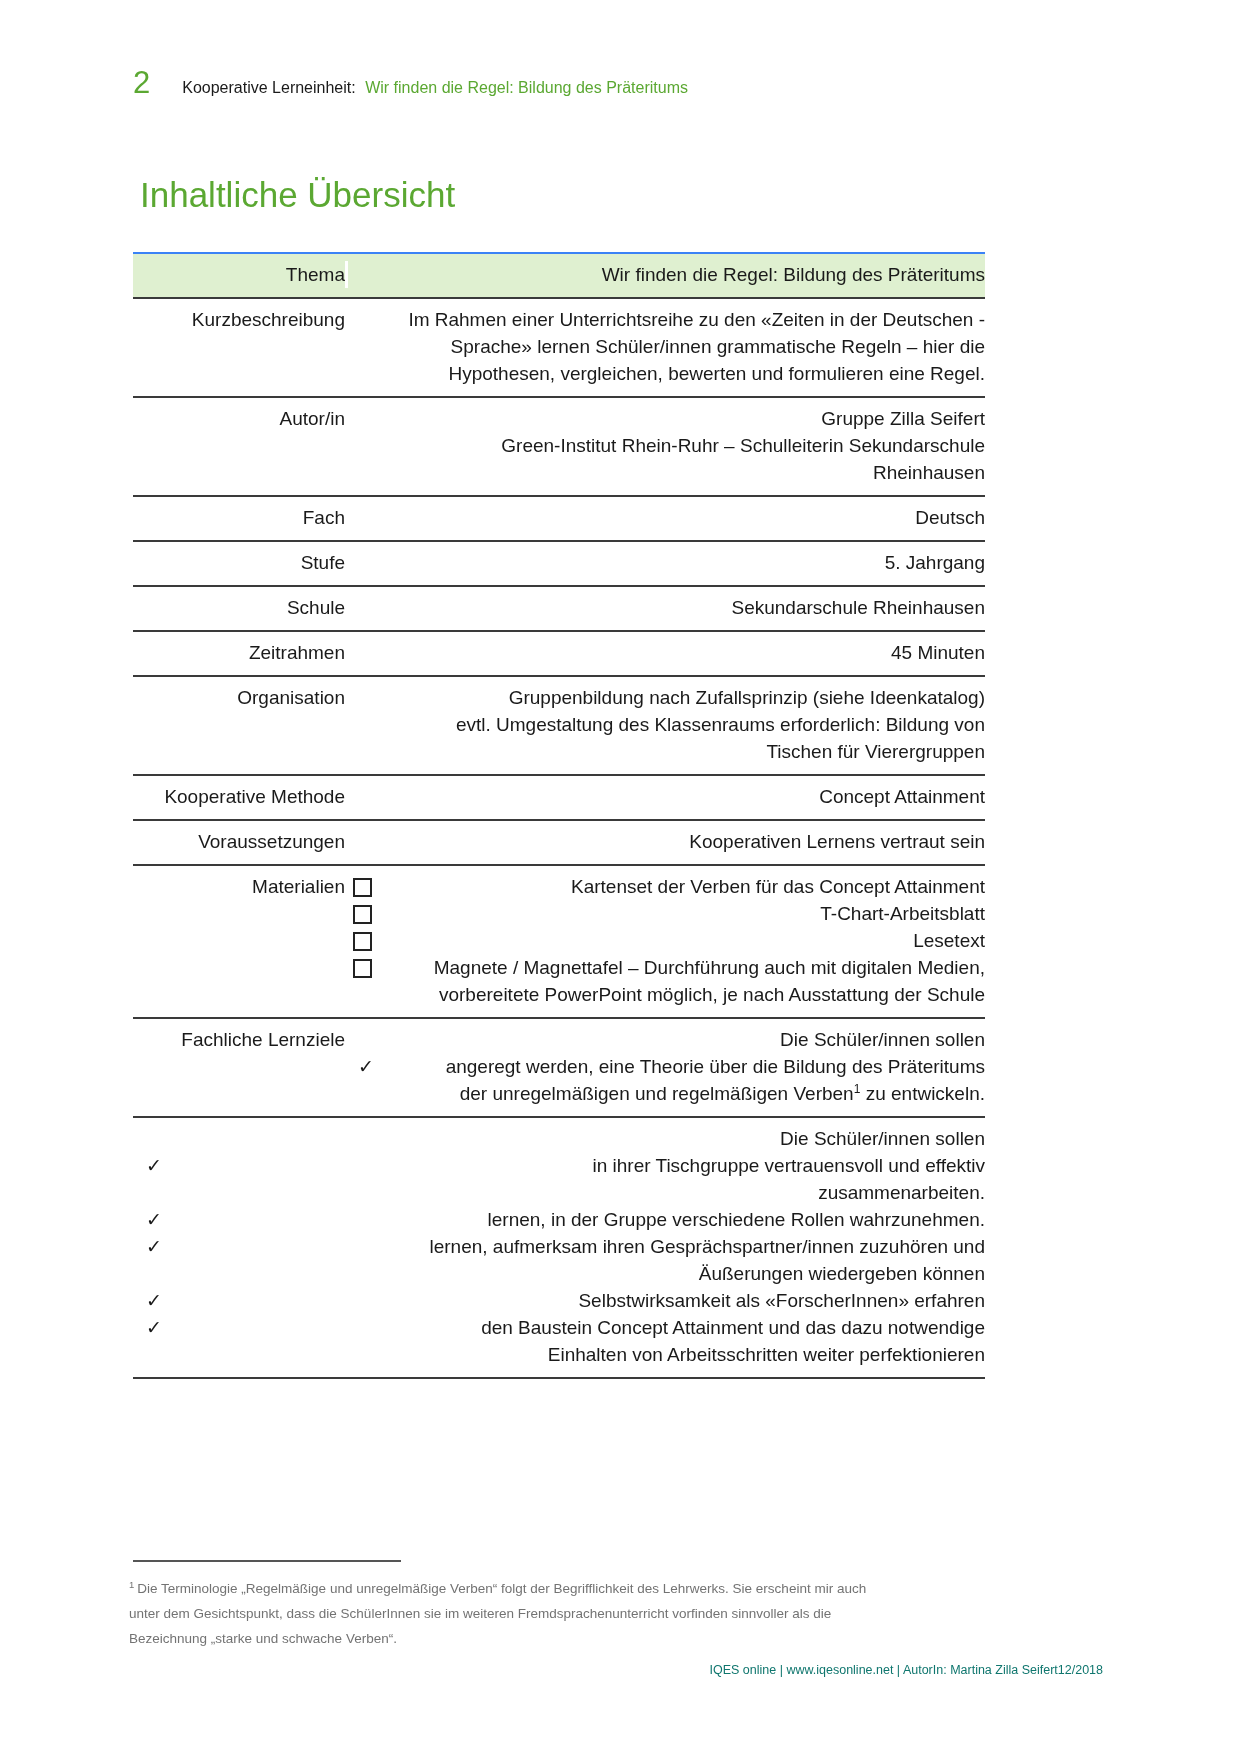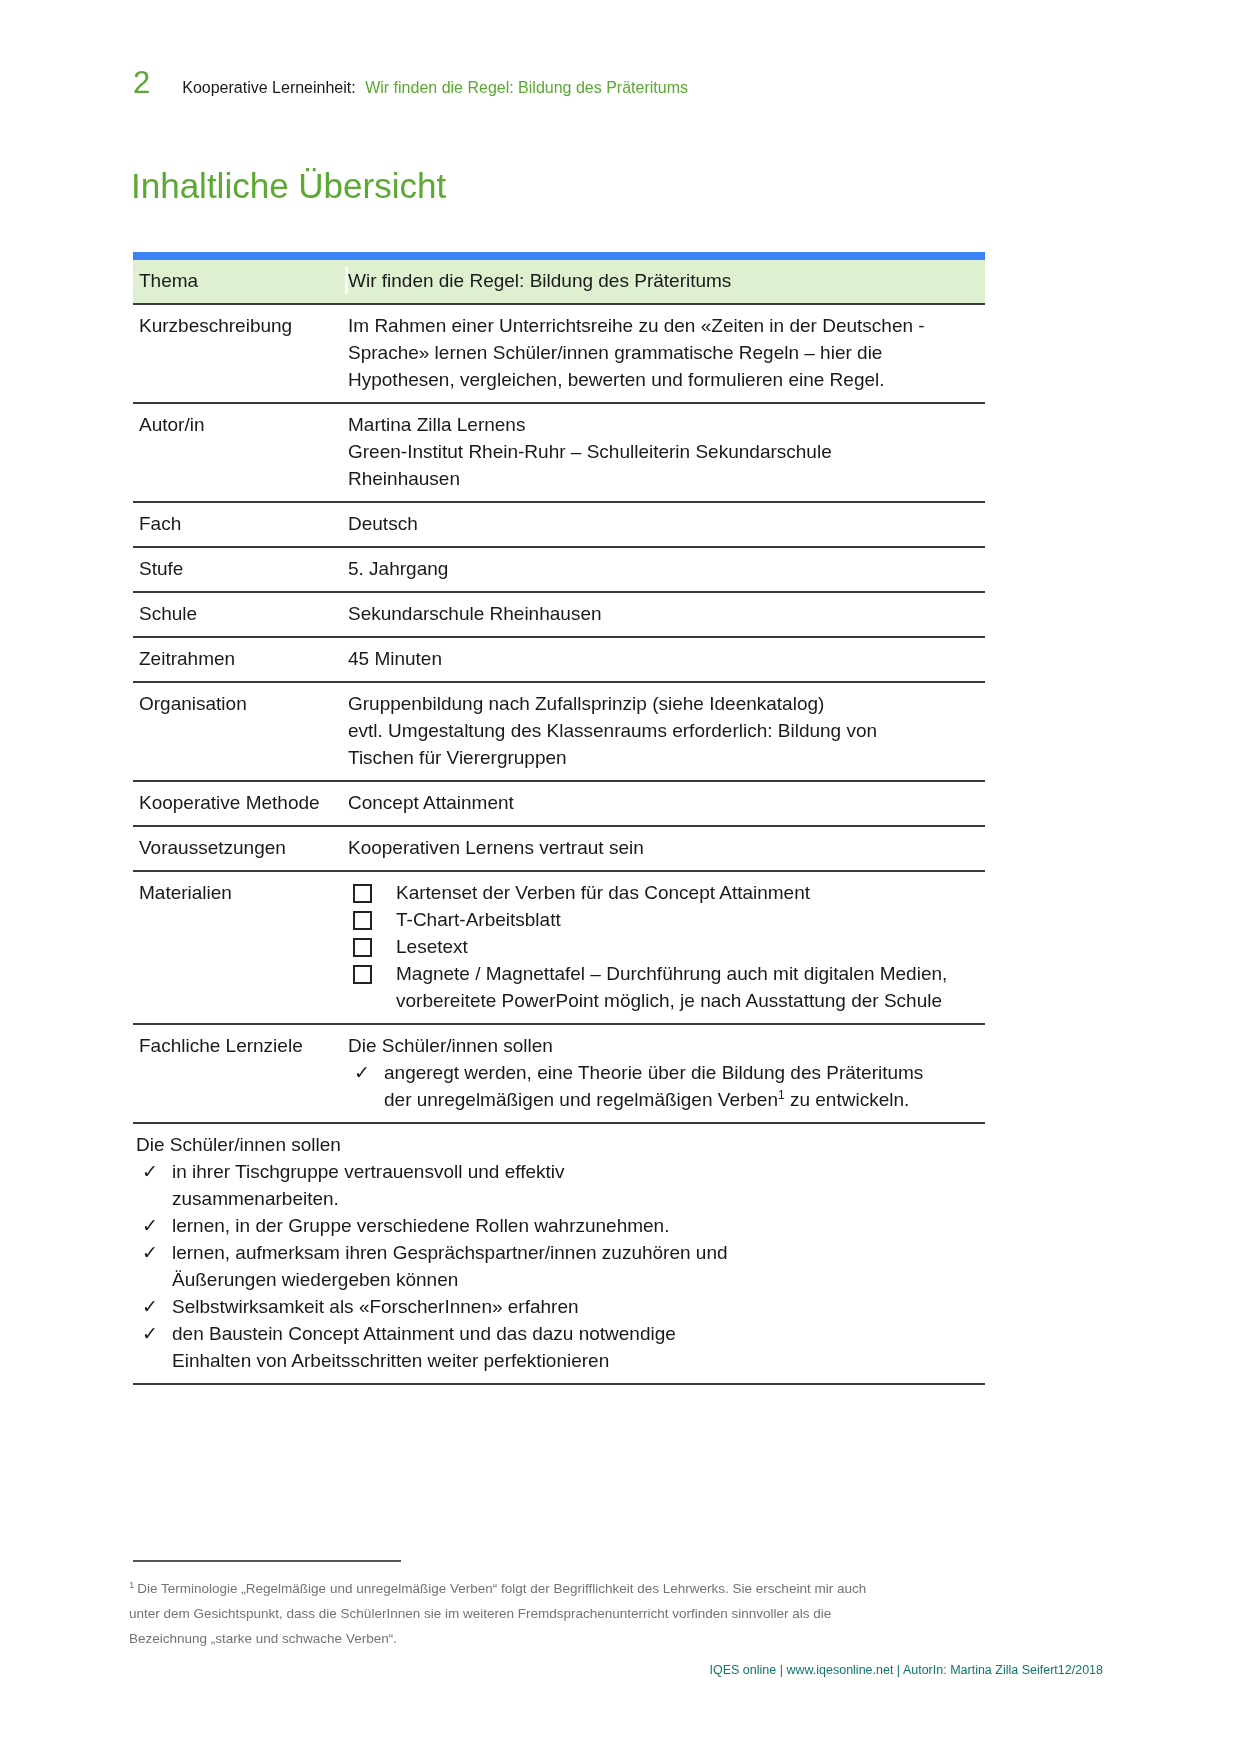--- a/index.html
+++ b/index.html
@@ -26,34 +26,35 @@
     margin-right:32px;
   }
   .header-title{font-size:16px; line-height:26px;}
   .header-title .prefix{color:#1a1a1a;}
   .header-title .topic{color:var(--accent-green,#5BA832); margin-left:5px;}
 
   
   .section-title{
     position:absolute;
     left:131px; top:166px;
-    margin:0;
+    margin:9px;
     font-size:35px;
     font-weight:400;
     color:var(--accent-green,#5BA832);
   }
 
   
   .info-table{
     position:absolute;
     left:133px; top:252px;
     width:852px;
-    border-top:8px solid #3b82f6;
+    border-top:2px solid #3b82f6;
     font-size:19px;
     line-height:27px;
+    text-align:right;
   }
   .row{
     display:flex;
     border-bottom:2px solid #3a3a3a;
     padding:7px 0 9px 0;
   }
   .row.header-row{
     background:var(--header-row-bg,#DFF0D0);
   }
   .cell.label{
@@ -147,21 +148,21 @@
       <div class="cell value">
         <span class="line">Im Rahmen einer Unterrichtsreihe zu den «Zeiten in der Deutschen -</span>
         <span class="line">Sprache» lernen Schüler/innen grammatische Regeln – hier die</span>
         <span class="line">Hypothesen, vergleichen, bewerten und formulieren eine Regel.</span>
       </div>
     </div>
 
     <div class="row">
       <div class="cell label">Autor/in</div>
       <div class="cell value">
-        <span class="line">Martina Zilla Lernens</span>
+        <span class="line">Gruppe Zilla Seifert</span>
         <span class="line">Green-Institut Rhein-Ruhr – Schulleiterin Sekundarschule</span>
         <span class="line">Rheinhausen</span>
       </div>
     </div>
 
     <div class="row">
       <div class="cell label">Fach</div>
       <div class="cell value">
         <span class="line">Deutsch</span>
       </div>

